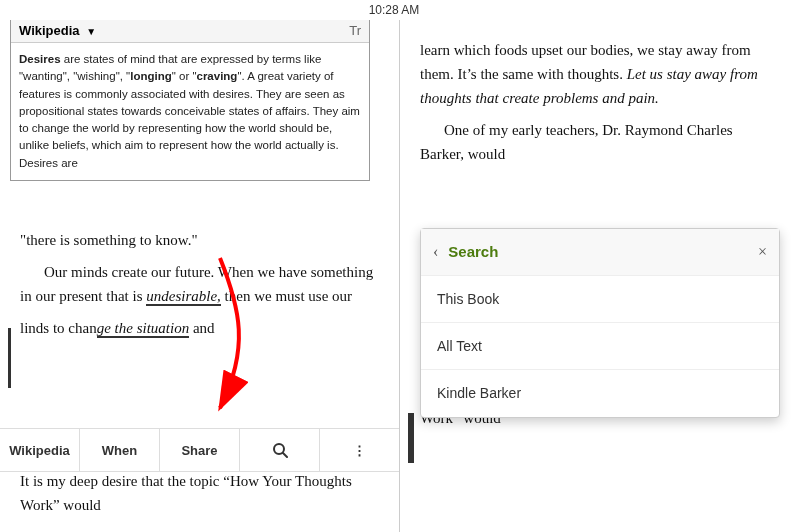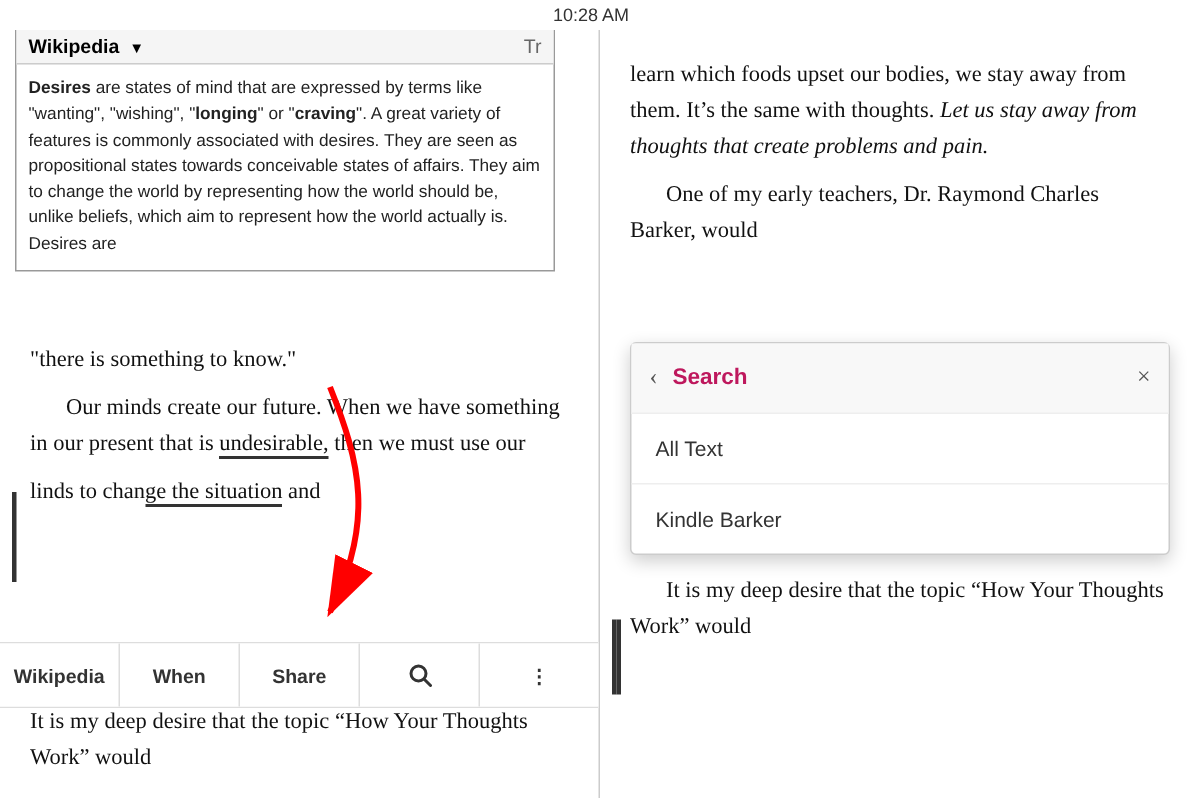--- a/index.html
+++ b/index.html
@@ -126,20 +126,21 @@
     .left-book-text p {
       margin-bottom: 8px;
     }
     .left-book-text .indent {
       text-indent: 24px;
     }
 
     
     .underlined {
       border-bottom: 2px solid #333;
+      font-style: italic;
     }
 
     
     .toolbar {
       position: absolute;
       bottom: 60px;
       left: 0;
       right: 0;
       background: #fff;
       border-top: 1px solid #ddd;
@@ -268,21 +269,21 @@
       font-size: 16px;
       color: #555;
       margin-right: 10px;
       cursor: pointer;
     }
     .search-title {
       flex: 1;
       font-family: Arial, sans-serif;
       font-size: 15px;
       font-weight: bold;
-      color: #be185d;
+      color: #4d7c0f;
     }
     .search-close-btn {
       font-size: 16px;
       color: #555;
       cursor: pointer;
     }
     .search-item {
       padding: 12px 16px;
       font-family: Arial, sans-serif;
       font-size: 14px;
@@ -385,20 +386,21 @@
       <p class="indent">
         <span>One of my early teachers, Dr. Raymond Charles Barker, would</span>
       </p>
 
       <div class="search-dropdown">
         <div class="search-header">
           <span class="search-back-btn">‹</span>
           <span class="search-title">Search</span>
           <span class="search-close-btn">×</span>
         </div>
+        <div class="search-item">This Book</div>
         <div class="search-item">All Text</div>
         <div class="search-item">Kindle Barker</div>
       </div>
 
       <p style="margin-top: 160px;">
         <span>linds to chan</span><span>ge the situation. And we can begin to change it this very second.</span>
       </p>
       <p class="indent">It is my deep desire that the topic “How Your Thoughts Work” would</p>
     </div>
 

